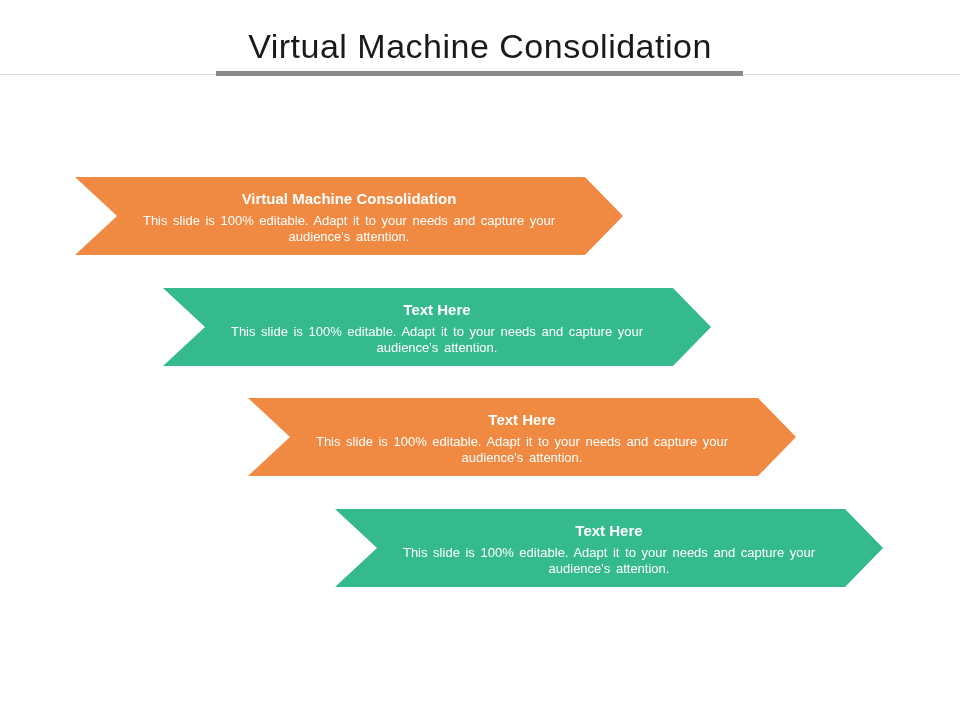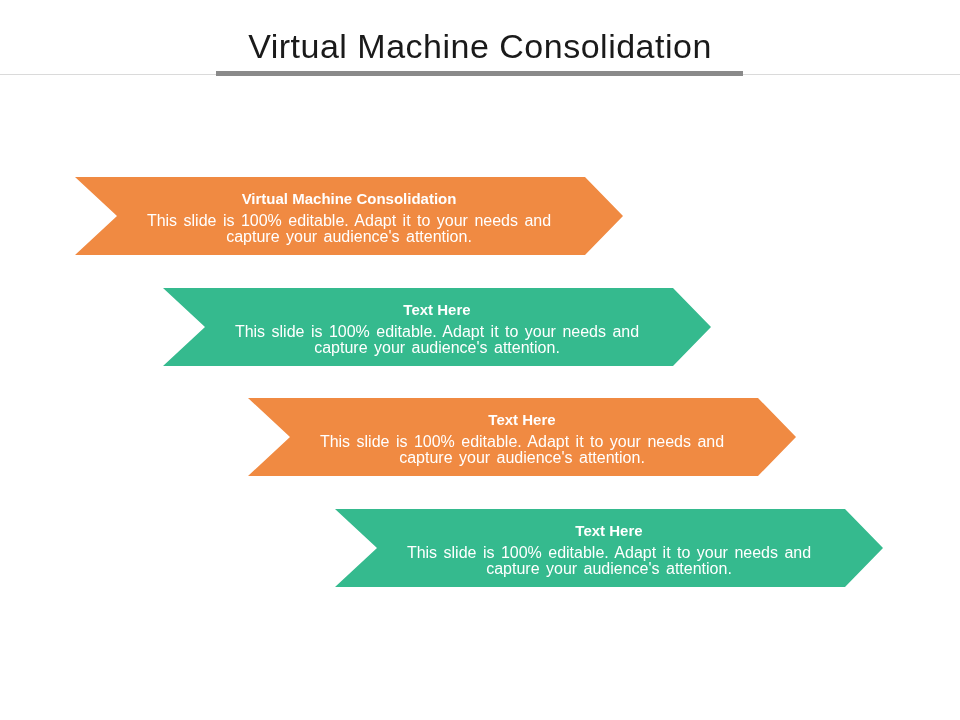--- a/index.html
+++ b/index.html
@@ -42,21 +42,21 @@
     display: flex; flex-direction: column; justify-content: center;
     text-align: center; padding-top: 1px;
     z-index: 1;
   }
   .banner-title {
     margin: 0 0 5px 0;
     font-size: 15px; font-weight: 700; line-height: 18px;
   }
   .banner-body {
     margin: 0 auto; width: 442px;
-    font-size: 16px; line-height: 16px;
+    font-size: 13px; line-height: 16px;
     word-spacing: 2px;
   }
 </style>
 </head>
 <body>
 
 <div class="slide">
 
   <h1 class="page-title" style="color: rgb(26, 26, 26);">Virtual Machine Consolidation</h1>
 

